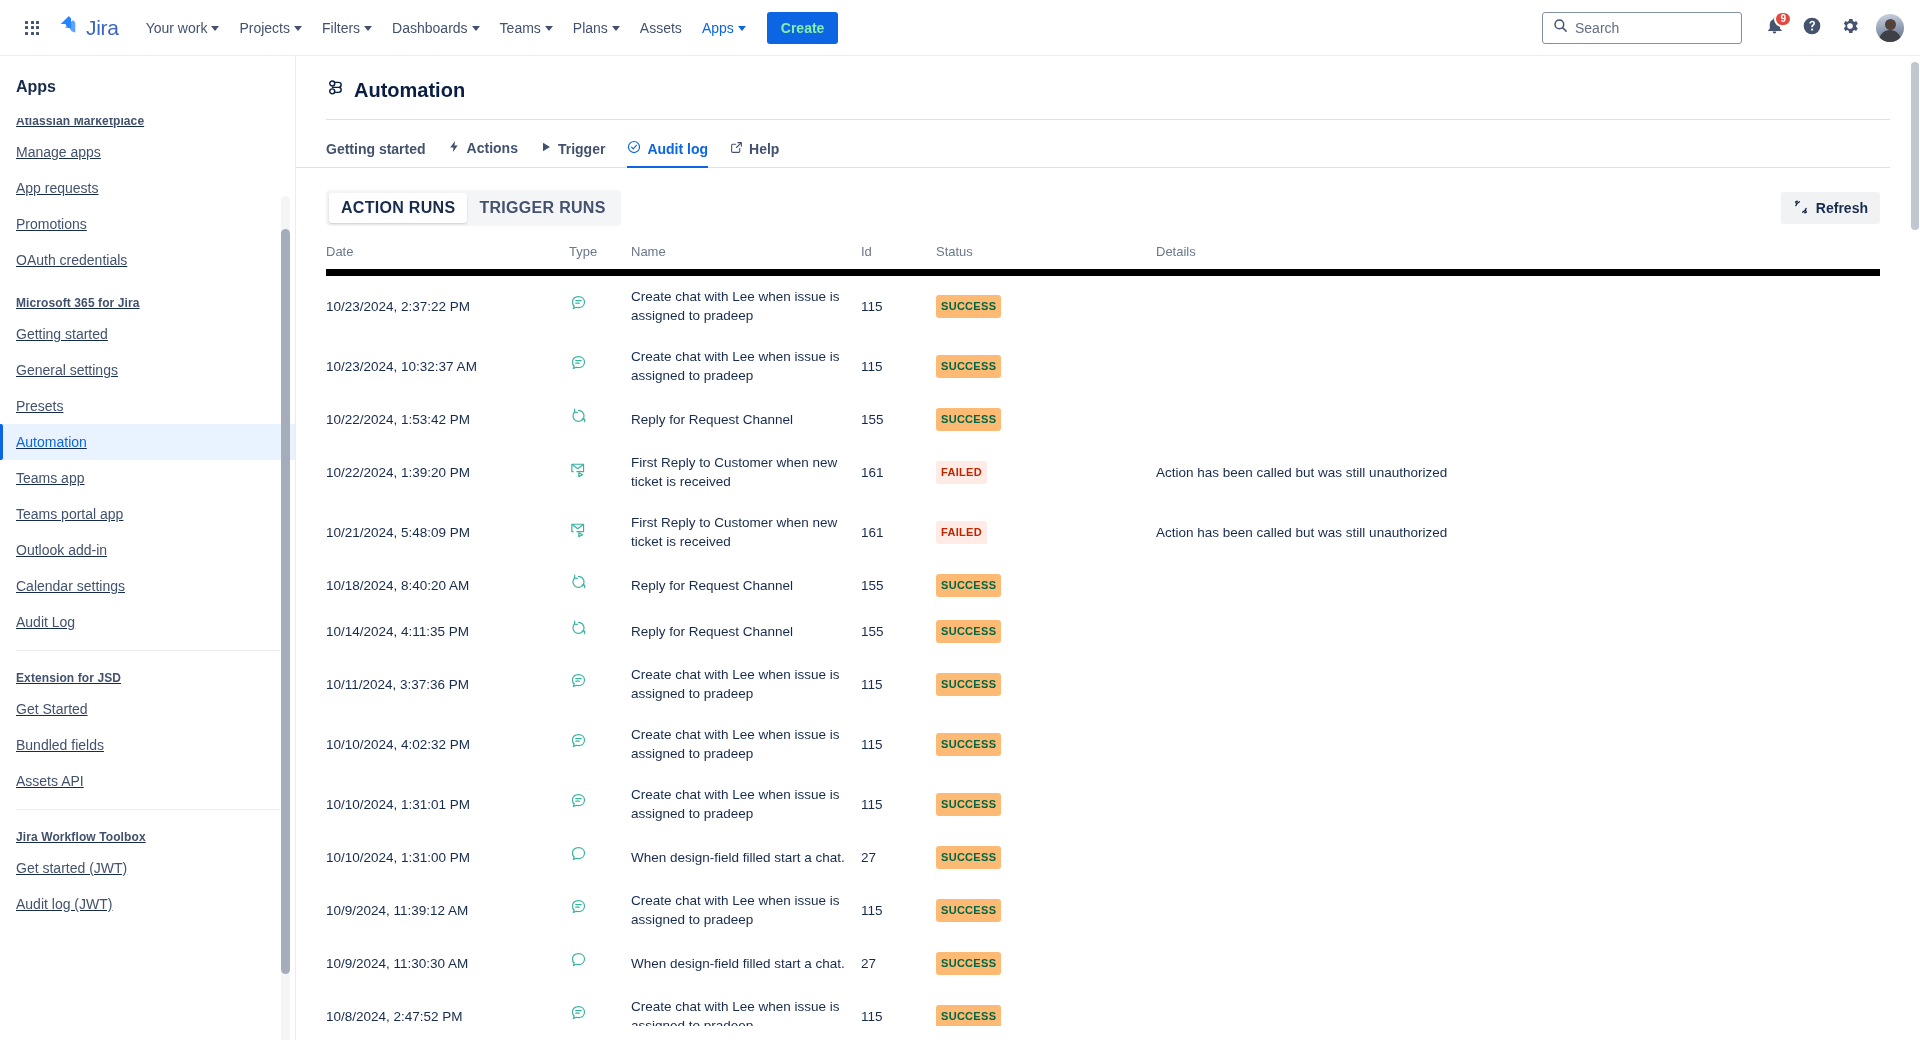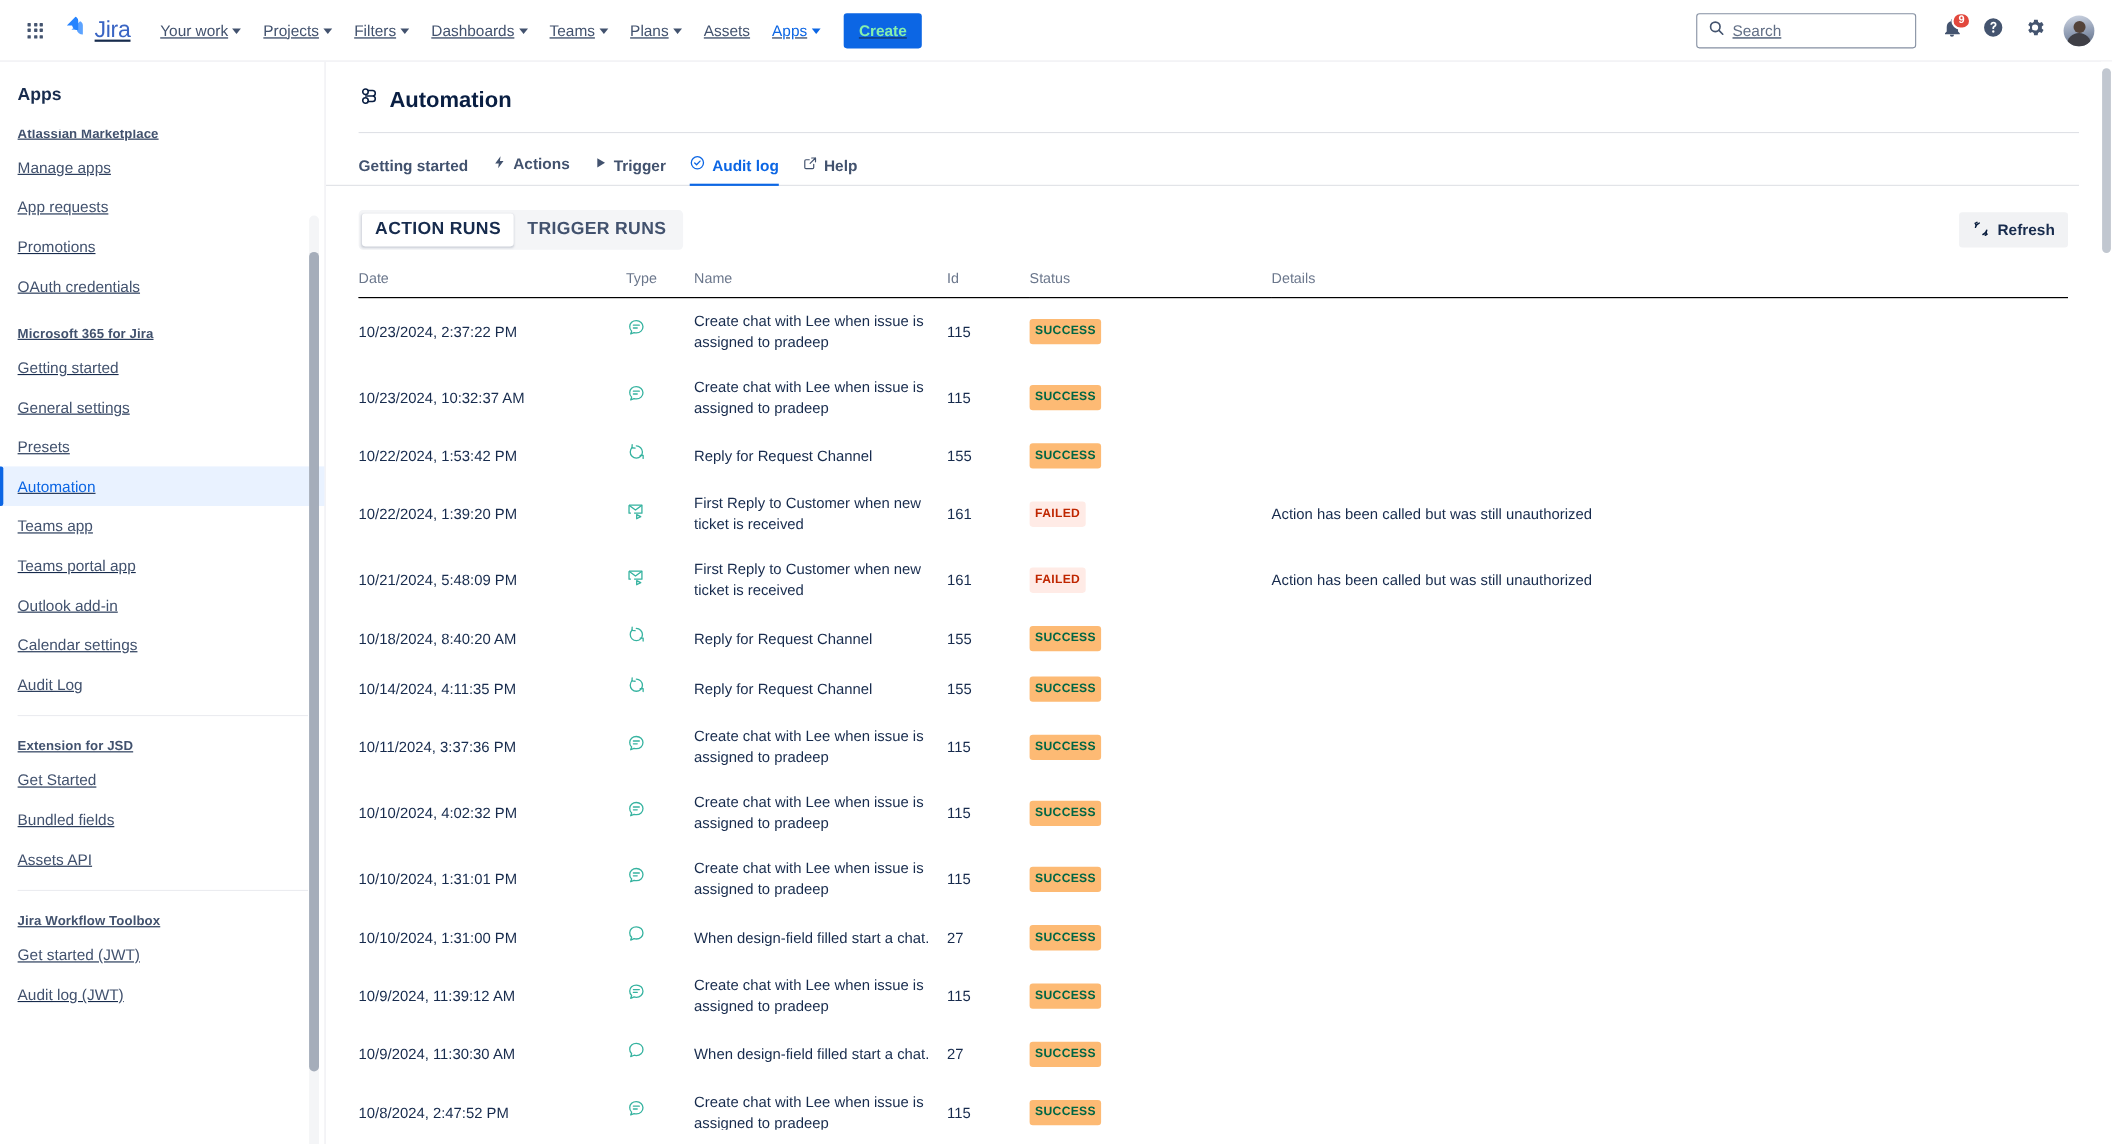--- a/index.html
+++ b/index.html
@@ -16,21 +16,20 @@
 
   
   .topnav {
     position: absolute; top: 0; left: 0;
     width: 1920px; height: 56px;
     background: #ffffff;
     border-bottom: 1px solid #ebecf0;
     display: flex; align-items: center;
     padding: 0 16px;
     z-index: 30;
-    text-decoration: underline;
   }
   .apps-grid {
     width: 32px; height: 32px;
     display: flex; align-items: center; justify-content: center;
     border-radius: 3px; cursor: pointer; flex: 0 0 auto;
   }
   .grid-dots {
     display: grid;
     grid-template-columns: repeat(3, 3px);
     grid-template-rows: repeat(3, 3px);
@@ -232,21 +231,21 @@
     padding: 18px 40px 0 30px;
     position: relative;
     height: 800px;
     overflow: hidden;
   }
   table.audit { width: 100%; border-collapse: collapse; table-layout: fixed; }
   table.audit thead th {
     text-align: left;
     font-size: 13px; font-weight: normal; color: #6b778c;
     padding: 0 0 10px 0;
-    border-bottom: 1px solid #000000;
+    border-bottom: 7px solid #000000;
   }
   .col-date { width: 243px; }
   .col-type { width: 62px; }
   .col-name { width: 230px; }
   .col-id   { width: 75px; }
   .col-status { width: 220px; }
   .col-details { width: auto; }
 
   table.audit tbody td {
     font-size: 13.5px; color: #172b4d;

